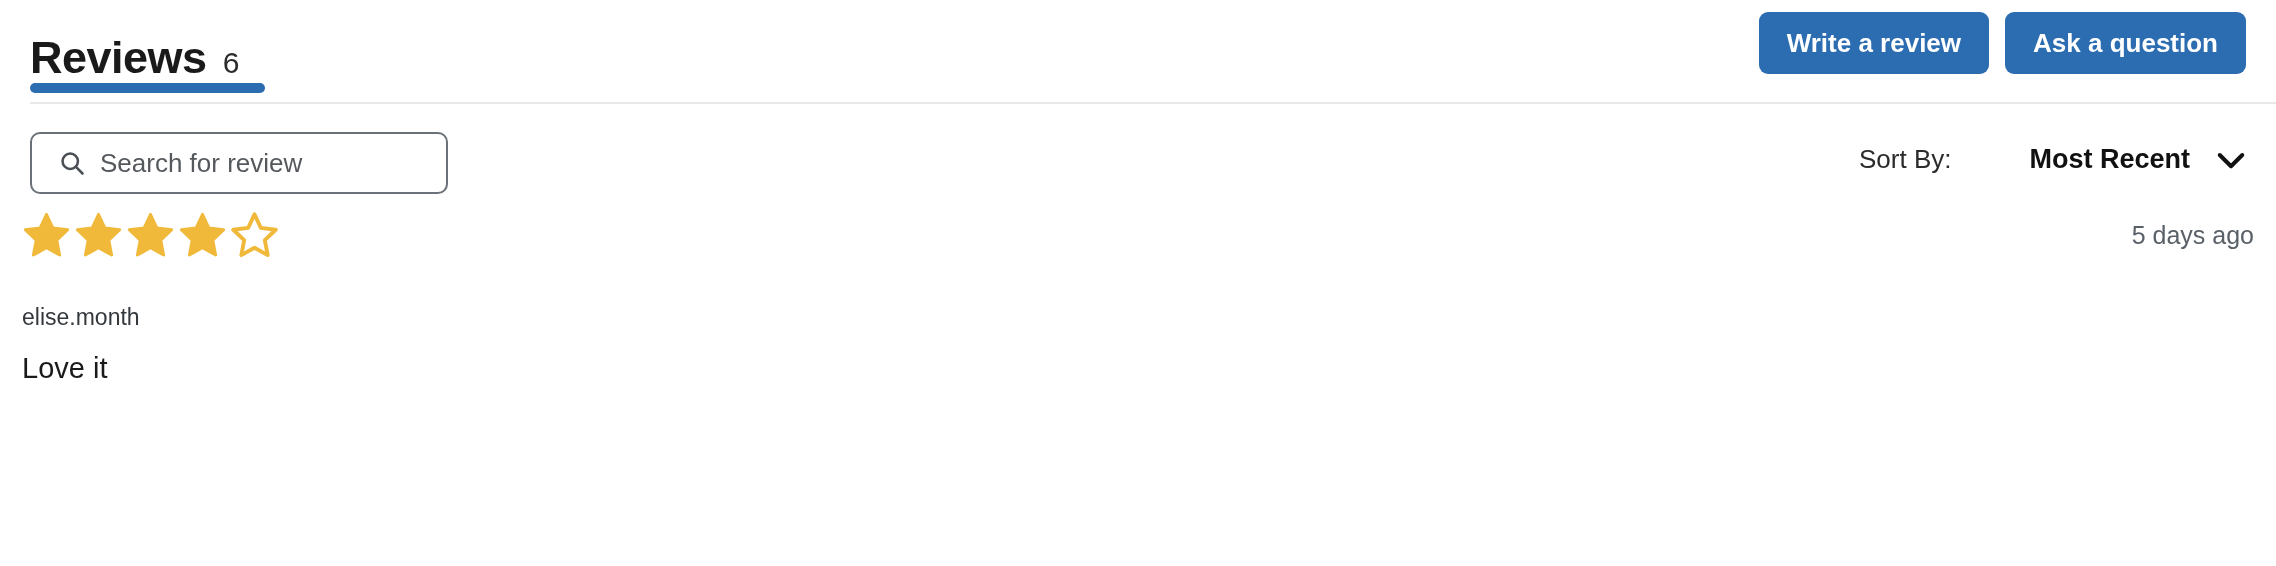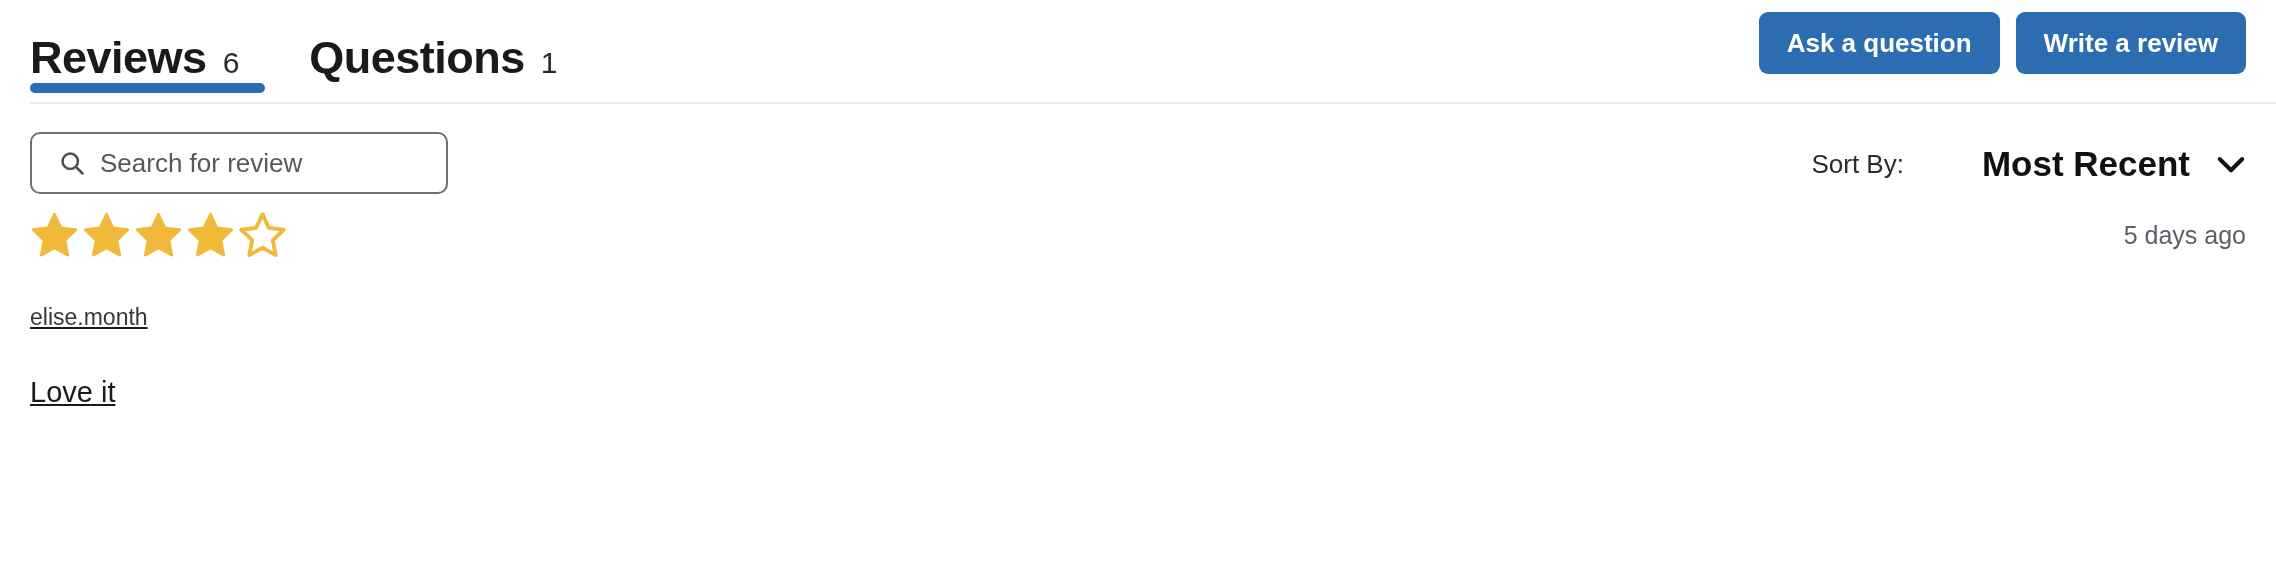--- a/index.html
+++ b/index.html
@@ -168,21 +168,21 @@
 
   .sort-label {
     font-size: 26px;
     font-weight: 400;
     color: #2b2b2b;
     margin-right: 78px;
     white-space: nowrap;
   }
 
   .sort-value {
-    font-size: 35px;
+    font-size: 27px;
     font-weight: 700;
     color: #111111;
     white-space: nowrap;
     margin-right: 26px;
   }
 
   .chevron-down {
     display: block;
     width: 30px;
     height: 20px;
@@ -190,23 +190,22 @@
     flex: 0 0 auto;
   }
 
   
   .review-list {
     position: relative;
   }
 
   .review {
     position: relative;
-    padding: 0 30px;
+    padding: 0 22px;
     box-sizing: border-box;
-    text-decoration: underline;
   }
 
   .review-head {
     position: relative;
     height: 62px;
     display: flex;
     align-items: center;
   }
 
   .stars {
@@ -234,54 +233,50 @@
 
   .review-author {
     font-size: 23px;
     color: #33383d;
     margin-top: 38px;
   }
 
   .review-body {
     font-size: 29px;
     color: #1a1a1a;
-    margin-top: 45px;
+    margin-top: 21px;
   }
 
   .review-spacer {
     height: 86px;
   }
 </style>
 </head>
 <body>
 
 <div class="page">
 
   <div class="tabbar">
 
     <div class="tabs">
 
       <div class="tab">
         <span class="tab-label">Reviews</span>
         <span class="tab-count">6</span>
       </div>
 
-      <div class="tab">
-        <span class="tab-label">Questions</span>
-        <span class="tab-count">1</span>
-      </div>
 
     </div>
 
     <div class="tab-underline"></div>
     <div class="tabbar-divider"></div>
 
     <div class="header-actions">
+      <button class="btn-primary">Write a review</button>
       <button class="btn-primary">Ask a question</button>
-      <button class="btn-primary">Write a review</button>
     </div>
 
   </div>
 
   <div class="filter-row">
 
     <div class="search-box">
       <svg class="search-icon" viewBox="0 0 24 24" fill="none" stroke="currentColor" stroke-width="2.2" stroke-linecap="round">
         <circle cx="10.5" cy="10.5" r="6.6"></circle>
         <line x1="15.4" y1="15.4" x2="21" y2="21"></line>

